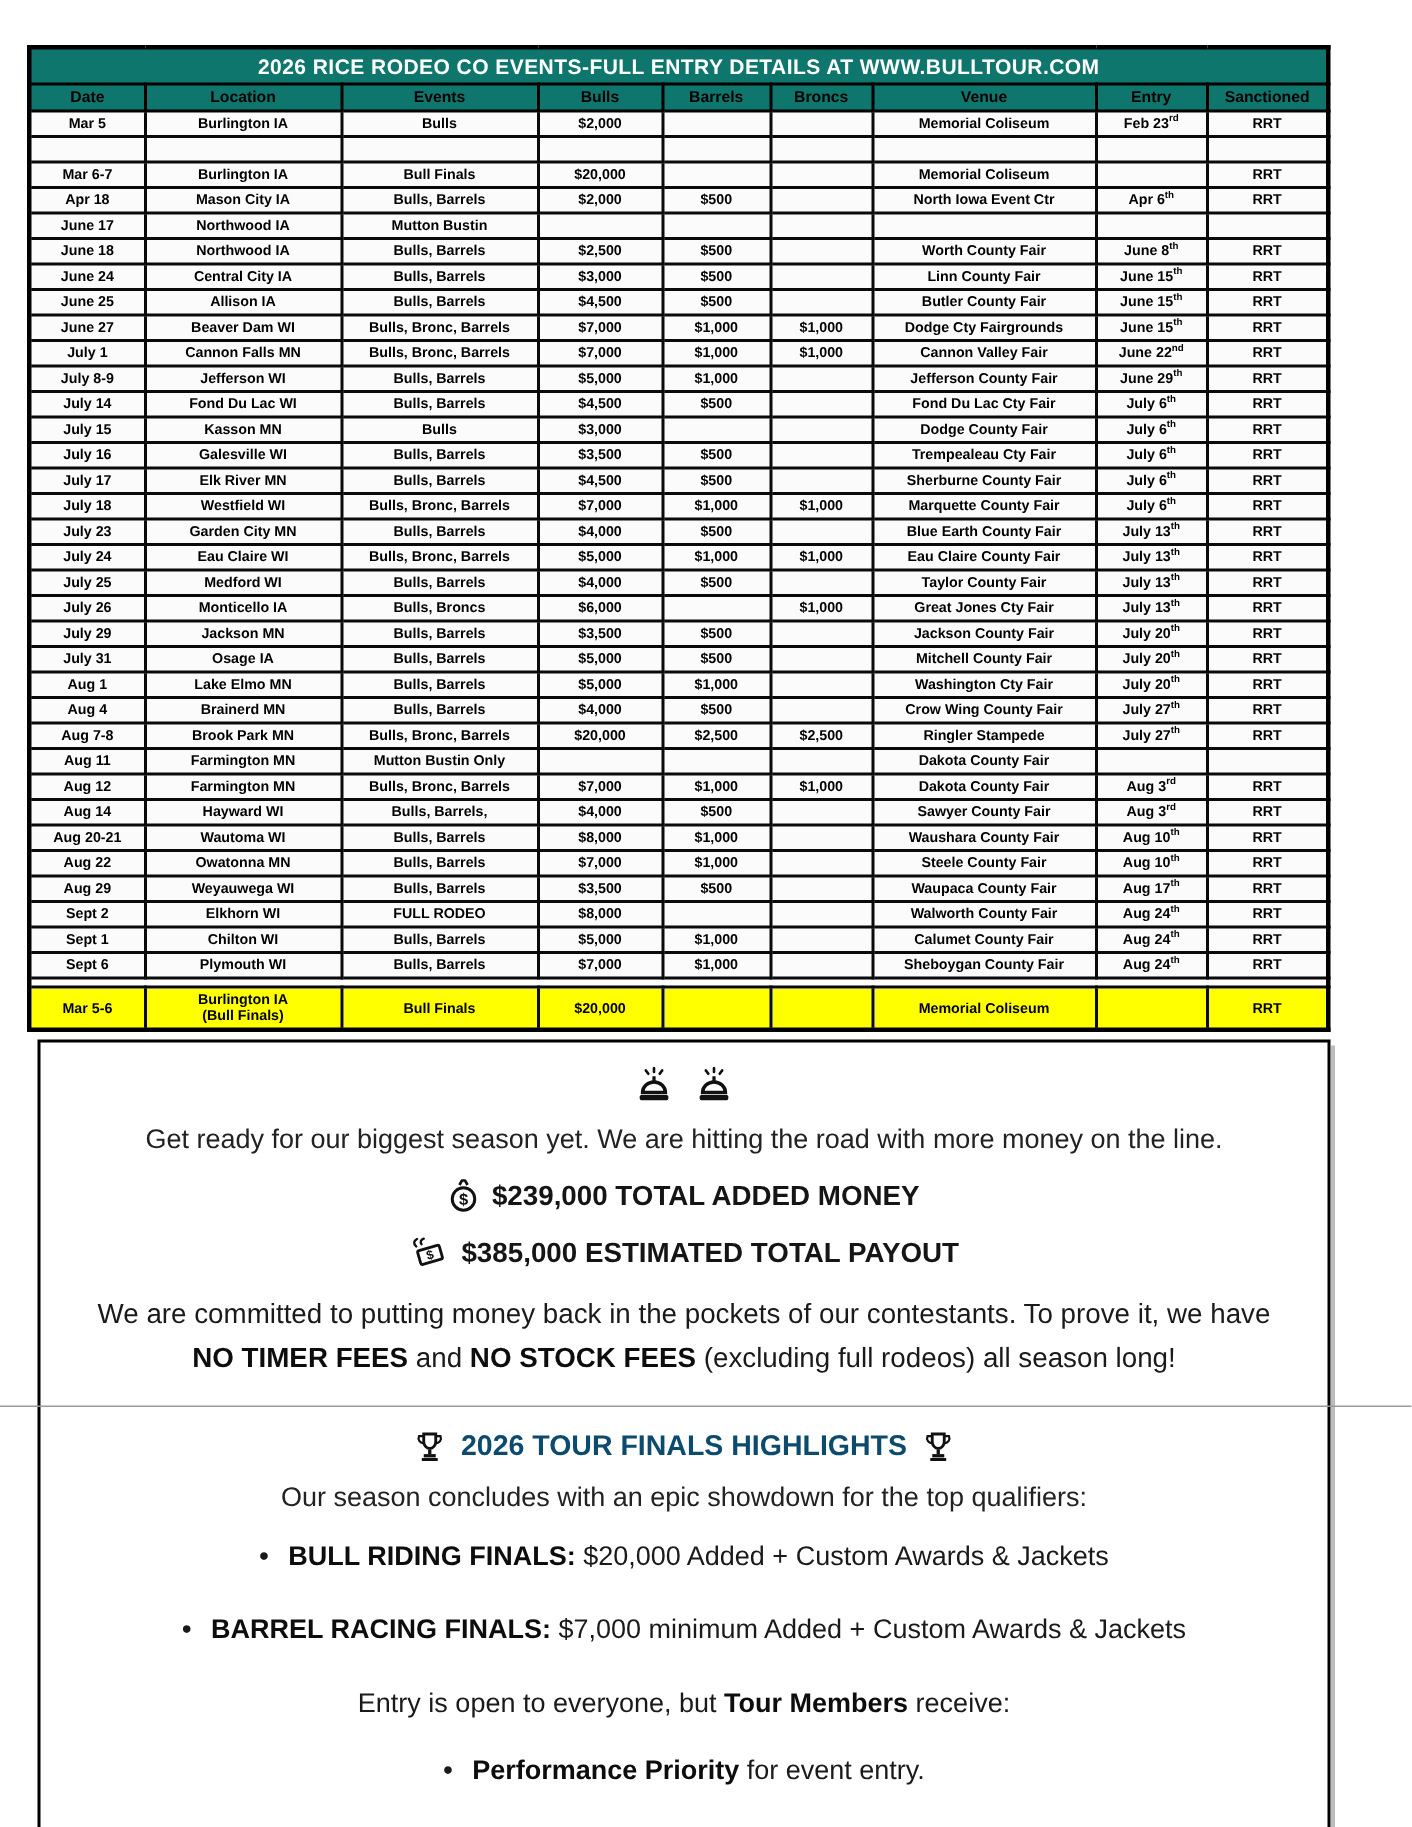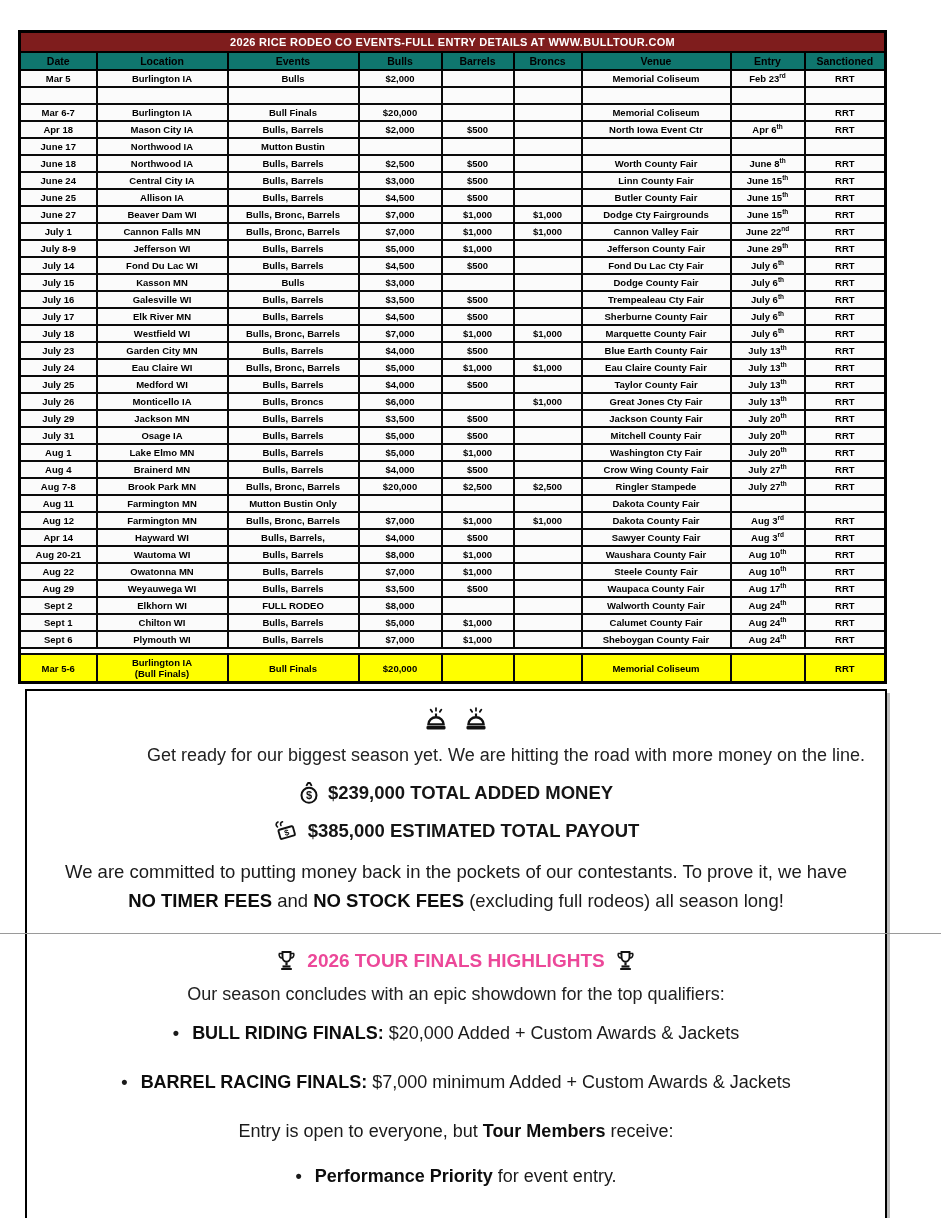--- a/index.html
+++ b/index.html
@@ -8,22 +8,22 @@
 
   
   table.sched{
     border-collapse:collapse;
     table-layout:fixed;
     width:868px;
     margin:30px 0 0 18px;
     border:3px solid #000;
   }
   th.titlebar{
-    background:#7f1d1d;color:#fff;
-    font-size:11px;font-weight:700;letter-spacing:.3px;
+    background:#0f766e;color:#fff;
+    font-size:14px;font-weight:700;letter-spacing:.3px;
     padding:3px 0;border:2px solid #000;text-align:center;
   }
   tr.headrow th{
     background:#0f766e;
     border:2px solid #000;
     font-size:10.5px;font-weight:700;
     padding:2px 0;color:#000;
   }
   td{
     border:2px solid #0a0a0a;
@@ -44,30 +44,30 @@
     margin:5px 0 26px 25px;
     border:2px solid #000;
     box-shadow:3px 4px 0 #bcbcbc;
     padding:6px 20px 18px;
     text-align:center;color:#1d1d1d;
   }
   .a-title{
     display:flex;align-items:center;justify-content:center;gap:14px;
     font-size:22.5px;font-weight:700;color:#151515;margin:10px 0 4px;
   }
-  .a-intro{font-size:18px;margin:12px 0 6px;color:#222;text-align:right;}
+  .a-intro{font-size:18px;margin:12px 0 6px;color:#222;}
   .a-money{
     display:flex;align-items:center;justify-content:center;gap:9px;
     font-size:18.5px;font-weight:700;margin:15px 0;color:#151515;
   }
   .a-commit{font-size:18.5px;line-height:1.55;margin:16px 4px 6px;color:#1a1a1a;}
   .full-divider{border-top:1px solid #9a9a9a;margin:18px -80px 6px -47px;height:0;}
   .f-title{
     display:flex;align-items:center;justify-content:center;gap:11px;
-    font-size:19px;font-weight:700;margin:16px 0 2px;color:#ec4899;
+    font-size:19px;font-weight:700;margin:16px 0 2px;color:#0c4a6e;
   }
   .f-intro{font-size:18px;margin:12px 0;color:#222;}
   .bullet{font-size:18px;margin:18px 0;color:#1a1a1a;}
   .bullet::before{content:"\2022";font-weight:700;margin-right:13px;}
   .bullet.b2{margin-top:28px;}
   .bullet.inner{margin:24px 0;}
   .f-open{font-size:18px;margin:28px 0 2px;color:#1a1a1a;}
   b{font-weight:700;color:#0d0d0d;}
   .icon{flex:0 0 auto;display:inline-block;}
 </style>
@@ -396,21 +396,21 @@
           <td>Farmington MN</td>
           <td>Bulls, Bronc, Barrels</td>
           <td>$7,000</td>
           <td>$1,000</td>
           <td>$1,000</td>
           <td>Dakota County Fair</td>
           <td>Aug 3<sup>rd</sup></td>
           <td>RRT</td>
         </tr>
         <tr>
-          <td>Apr 14</td>
+          <td>Aug 14</td>
           <td>Hayward WI</td>
           <td>Bulls, Barrels,</td>
           <td>$4,000</td>
           <td>$500</td>
           <td></td>
           <td>Sawyer County Fair</td>
           <td>Aug 3<sup>rd</sup></td>
           <td>RRT</td>
         </tr>
         <tr>

